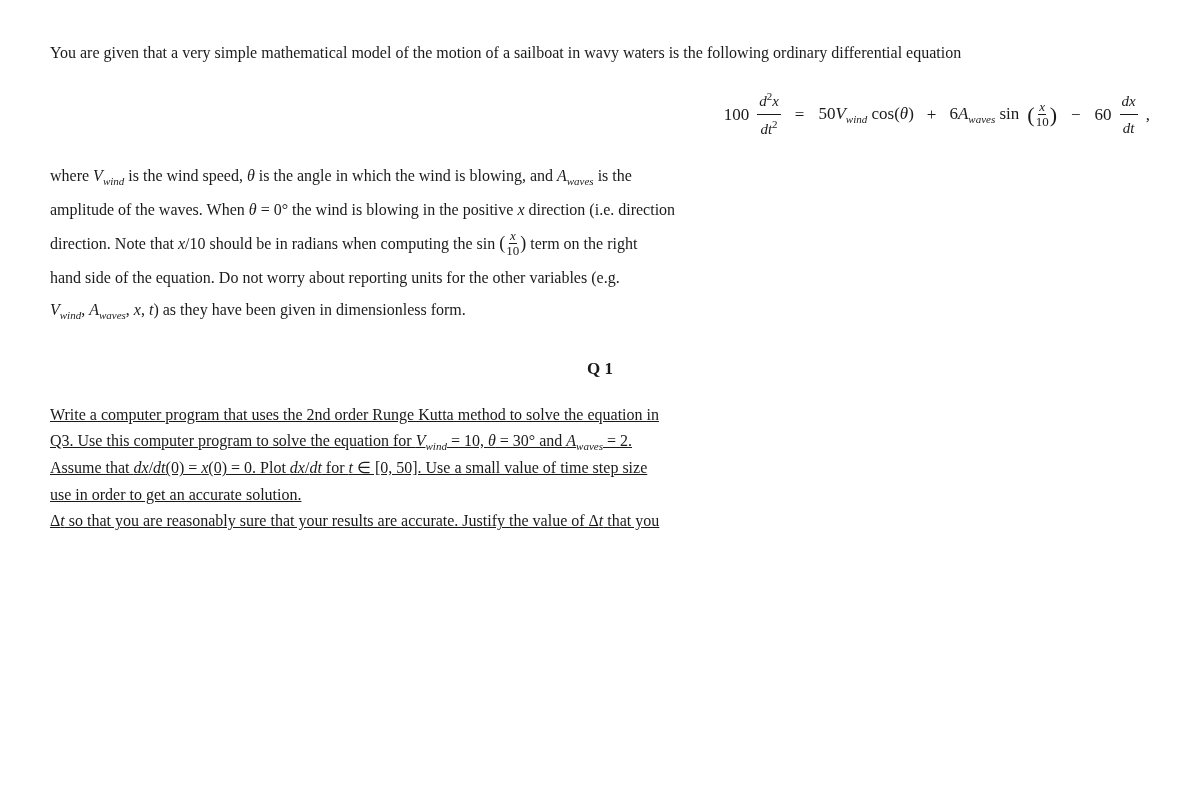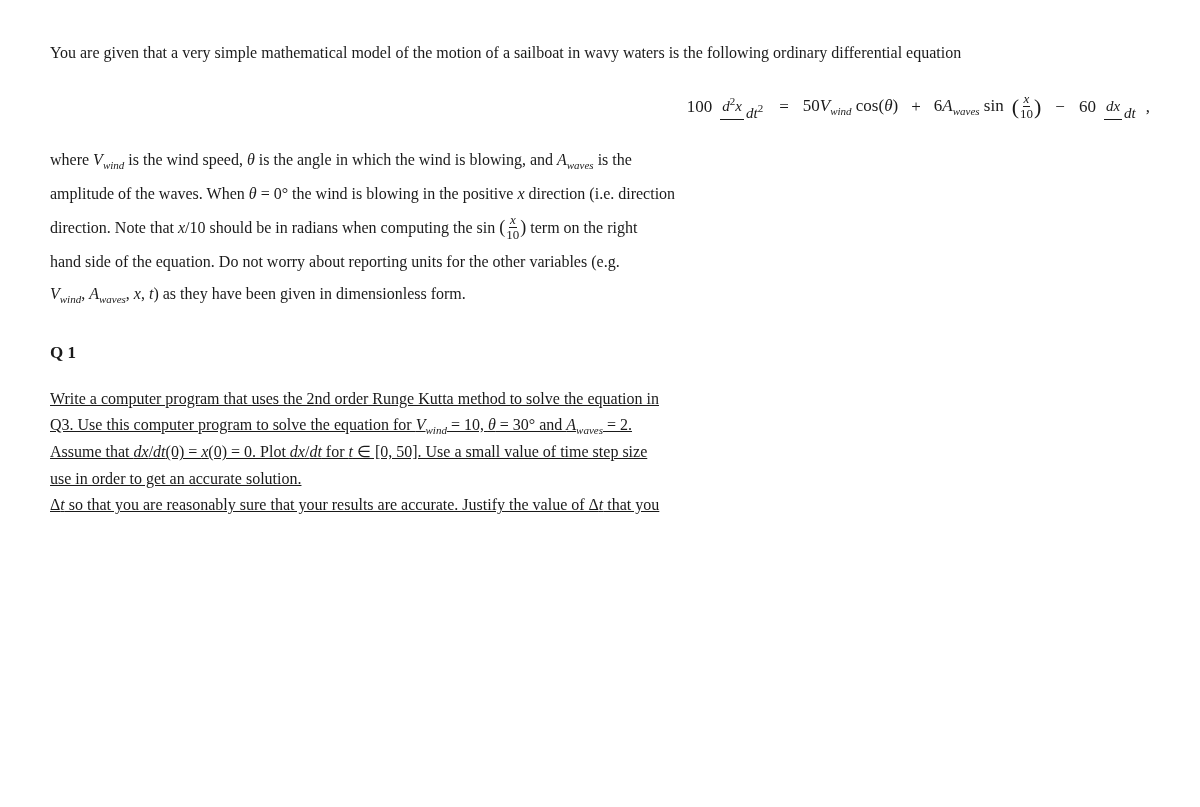--- a/index.html
+++ b/index.html
@@ -34,48 +34,48 @@
     }
 
     .equation-inner {
       display: flex;
       align-items: center;
       gap: 8px;
     }
 
     .frac {
       display: inline-flex;
-      flex-direction: row;
+      flex-direction: column;
       align-items: center;
       vertical-align: middle;
       font-size: 15px;
     }
 
     .frac .numer {
       border-bottom: 1.5px solid #1a1a1a;
       padding: 0 2px 1px 2px;
       font-size: 15px;
     }
 
     .frac .denom {
       padding: 1px 2px 0 2px;
       font-size: 15px;
-      margin-top: 11px;
     }
 
     .description-text {
       font-size: 16px;
       line-height: 1.65;
       margin-bottom: 6px;
     }
 
     .q-header {
       font-weight: bold;
       font-size: 17px;
       margin: 30px 0 20px 0;
+      text-align: center;
     }
 
     .q-body {
       font-size: 16px;
       line-height: 1.65;
       text-decoration: underline;
     }
 
     .small-frac {
       display: inline-flex;

